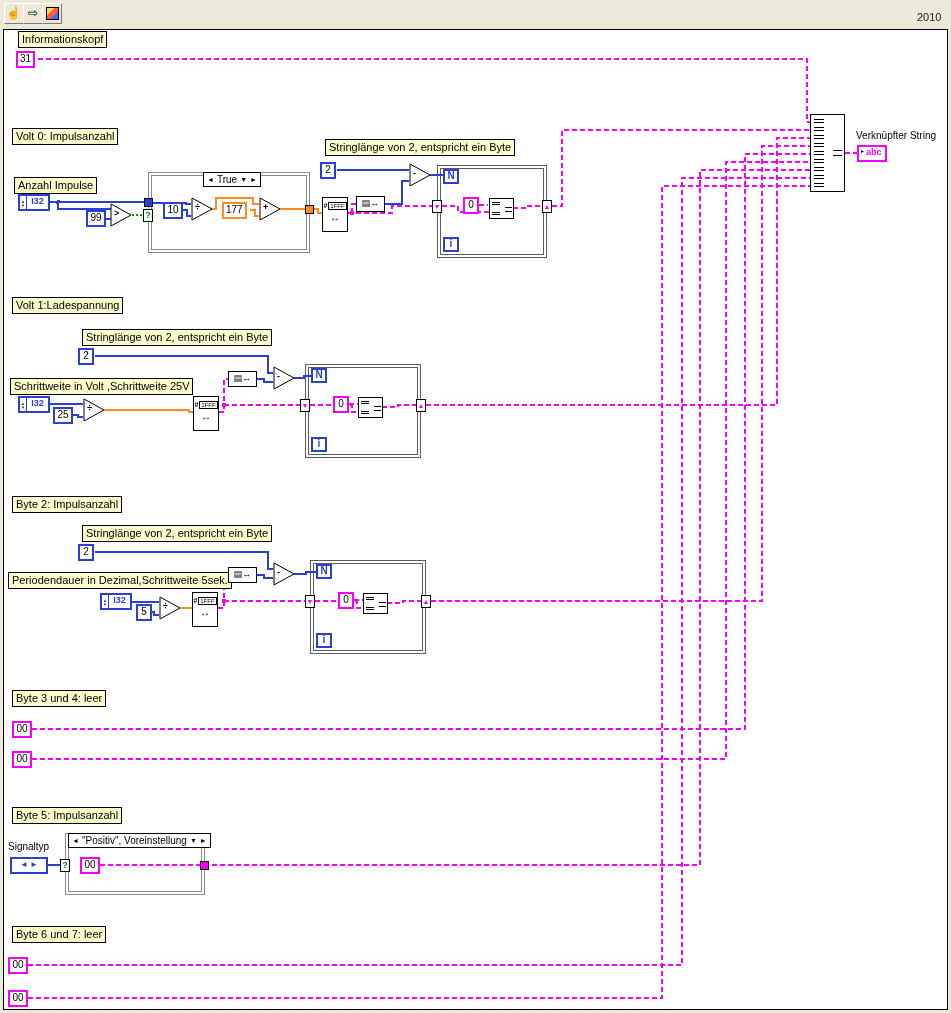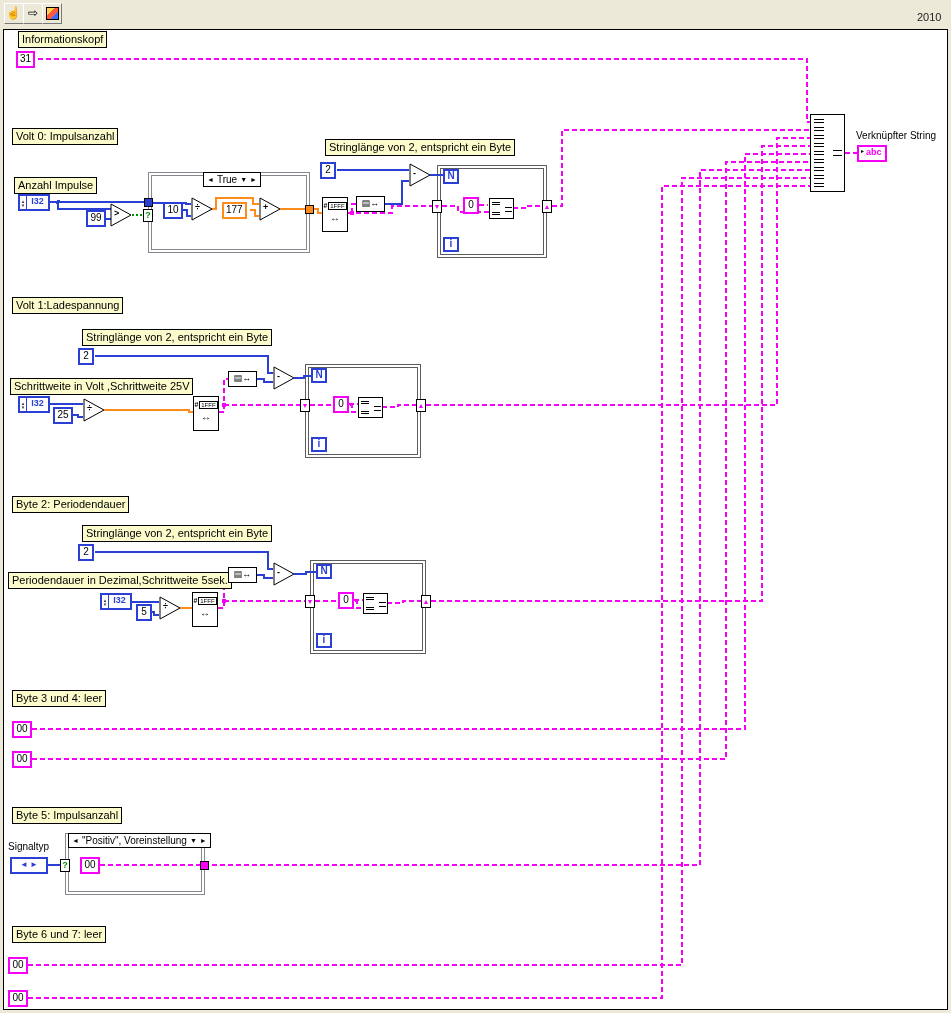--- a/index.html
+++ b/index.html
@@ -233,21 +233,21 @@
 <div class="abs sr" style="left:300px;top:399px">▼</div>
 <div class="abs sr" style="left:416px;top:399px">▲</div>
 <div class="abs const c-pink" style="left:333px;top:396px">0</div>
 <div class="abs catmini" style="left:358px;top:397px">
   <div class="catrow2"></div>
   <div class="catrow2"></div>
   <div class="catout2"></div>
 </div>
 <div class="abs nterm" style="left:311px;top:437px">i</div>
 
-<div class="abs lbl" style="left:12px;top:496px">Byte 2: Periodendauer</div>
+<div class="abs lbl" style="left:12px;top:496px">Byte 2: Impulsanzahl</div>
 <div class="abs lbl" style="left:82px;top:525px">Stringlänge von 2, entspricht ein Byte</div>
 <div class="abs const c-blue" style="left:78px;top:544px">2</div>
 <div class="abs lbl" style="left:8px;top:572px">Periodendauer in Dezimal,Schrittweite 5sek.</div>
 <div class="abs i32" style="left:100px;top:593px">
   <span class="spin">
       <span>▴</span>
       <span>▾</span>
     </span>
   <span class="i32t">I32</span>
 </div>

